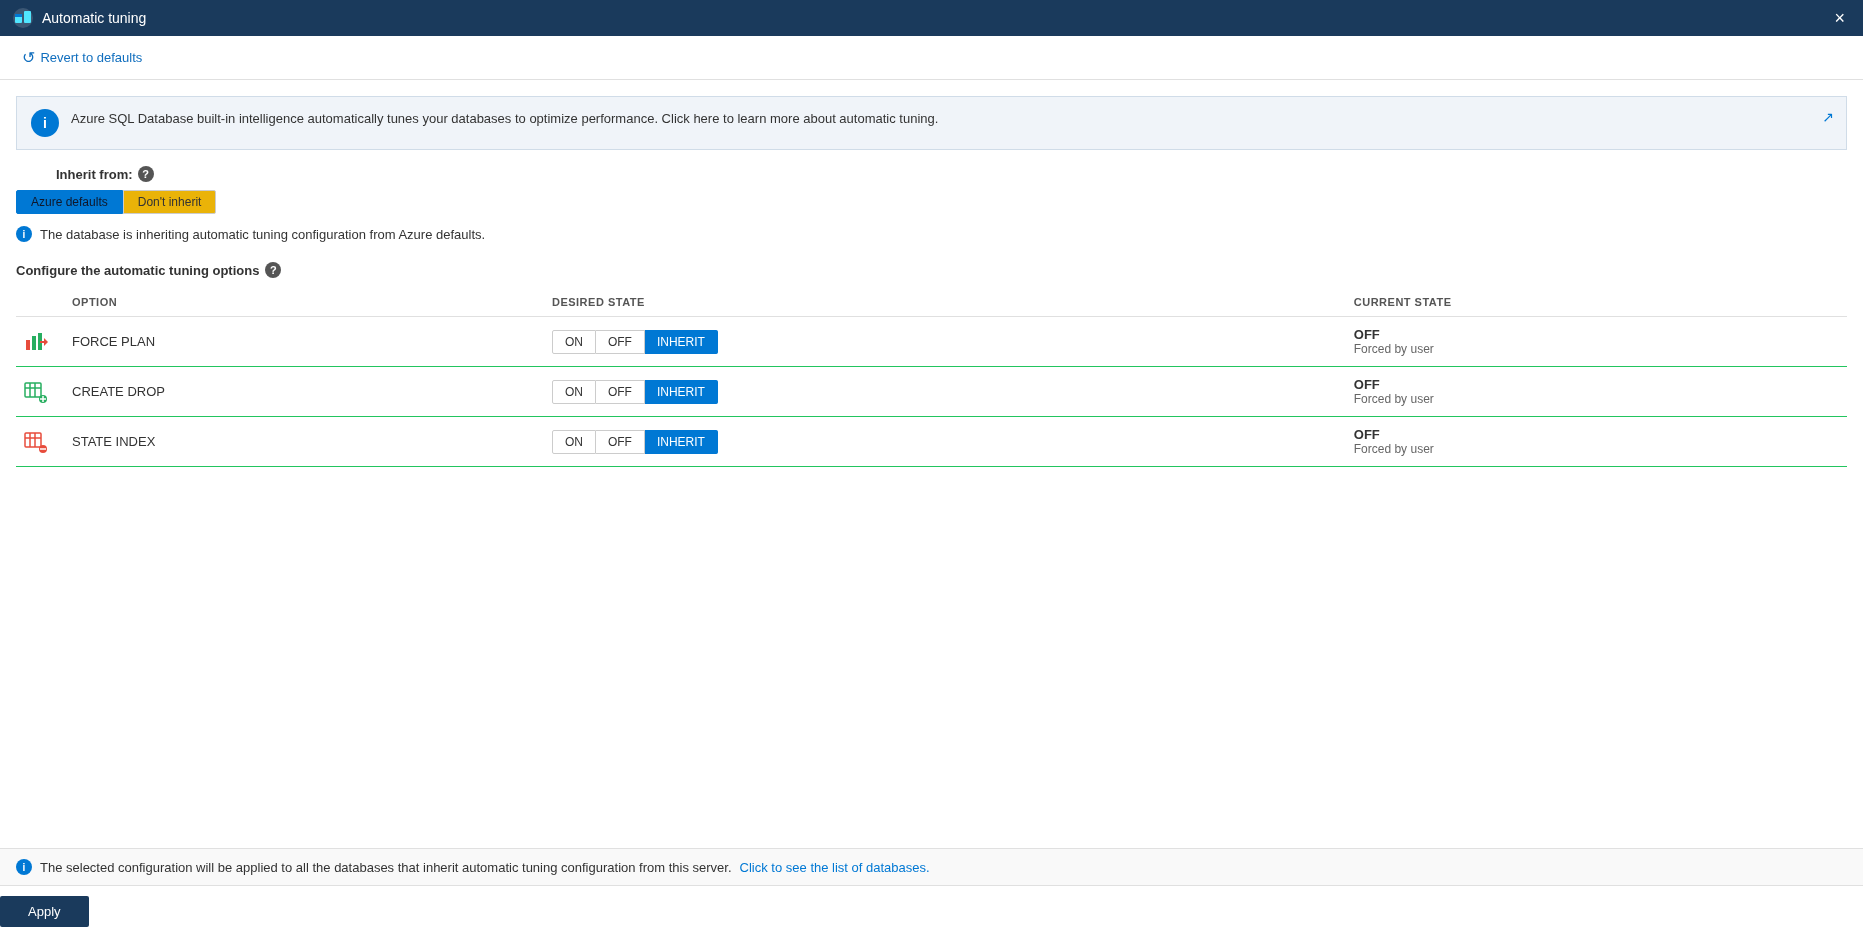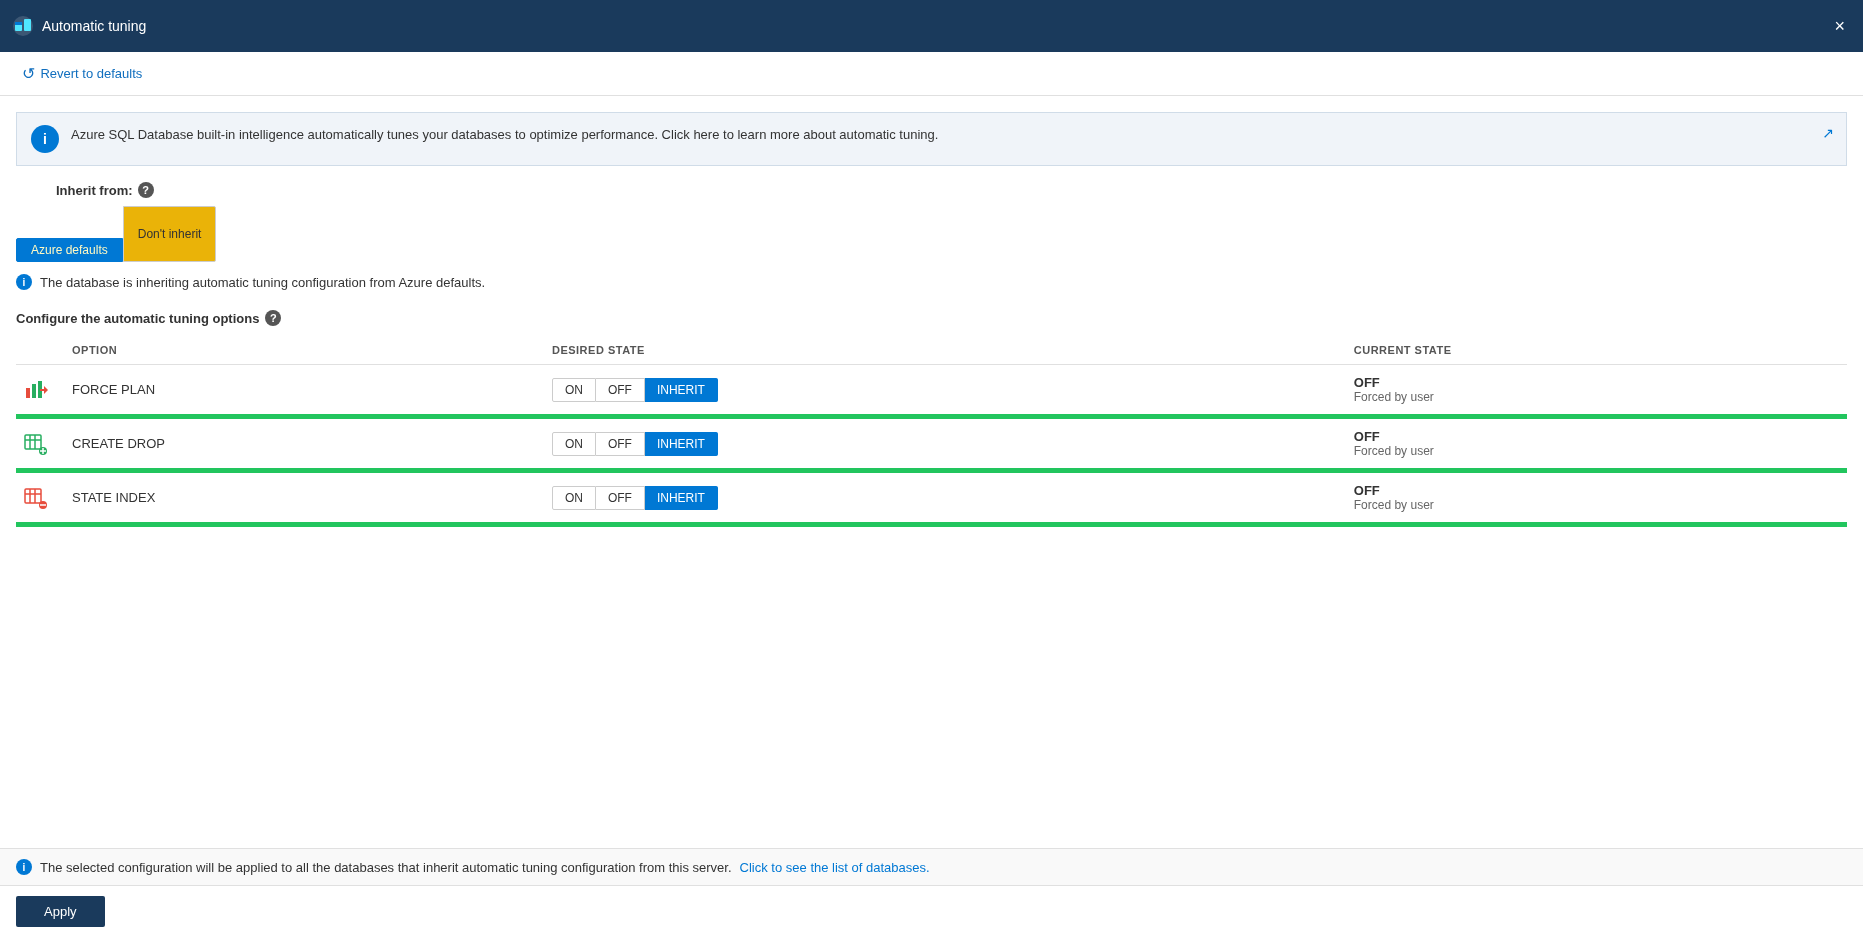--- a/index.html
+++ b/index.html
@@ -6,21 +6,21 @@
     body { font-family: 'Segoe UI', Arial, sans-serif; font-size: 13px; color: #333; background: #fff; }
 
     
     .title-bar {
       background: #1a3a5c;
       color: #fff;
       display: flex;
       align-items: center;
       justify-content: space-between;
       padding: 0 12px;
-      height: 52px;
+      height: 36px;
     }
     .title-bar-left {
       display: flex;
       align-items: center;
       gap: 8px;
     }
     .title-bar-icon {
       width: 22px;
       height: 22px;
     }
@@ -134,23 +134,22 @@
     .toggle-btn {
       border: 1px solid #ccc;
       background: #eab308;
       padding: 4px 14px;
       font-size: 12px;
       cursor: pointer;
       color: #333;
     }
     .toggle-btn.active {
       background: #0078d4;
-      color: #fef9c3;
+      color: #0f172a;
       border-color: #0078d4;
-      margin-top: 32px;
     }
     .toggle-btn:first-child { border-radius: 2px 0 0 2px; }
     .toggle-btn:last-child { border-radius: 0 2px 2px 0; }
 
     .inherit-info {
       display: flex;
       align-items: center;
       gap: 8px;
       font-size: 13px;
       color: #333;
@@ -195,21 +194,21 @@
       font-weight: 700;
       color: #555;
       padding: 6px 8px 8px 8px;
       text-transform: uppercase;
       letter-spacing: 0.5px;
     }
     .options-table thead th:first-child {
       padding-left: 40px;
     }
     .options-table tbody tr {
-      border-bottom: 5px solid #22c55e;
+      border-bottom: 1px solid #22c55e;
     }
     .options-table tbody td {
       padding: 10px 8px;
       vertical-align: middle;
     }
     .options-table tbody td:first-child {
       width: 40px;
       padding-left: 8px;
     }
 
@@ -281,21 +280,21 @@
       color: #333;
       background: #f9f9f9;
       border-bottom: 1px solid #e0e0e0;
     }
     .footer-link {
       color: #0078d4;
       text-decoration: none;
       cursor: pointer;
     }
     .footer-actions {
-      padding: 10px 16px;
+      padding: 10px 0;
     }
     .apply-btn {
       background: #1a3a5c;
       color: #fff;
       border: none;
       padding: 8px 28px;
       font-size: 13px;
       cursor: pointer;
       border-radius: 2px;
     }

